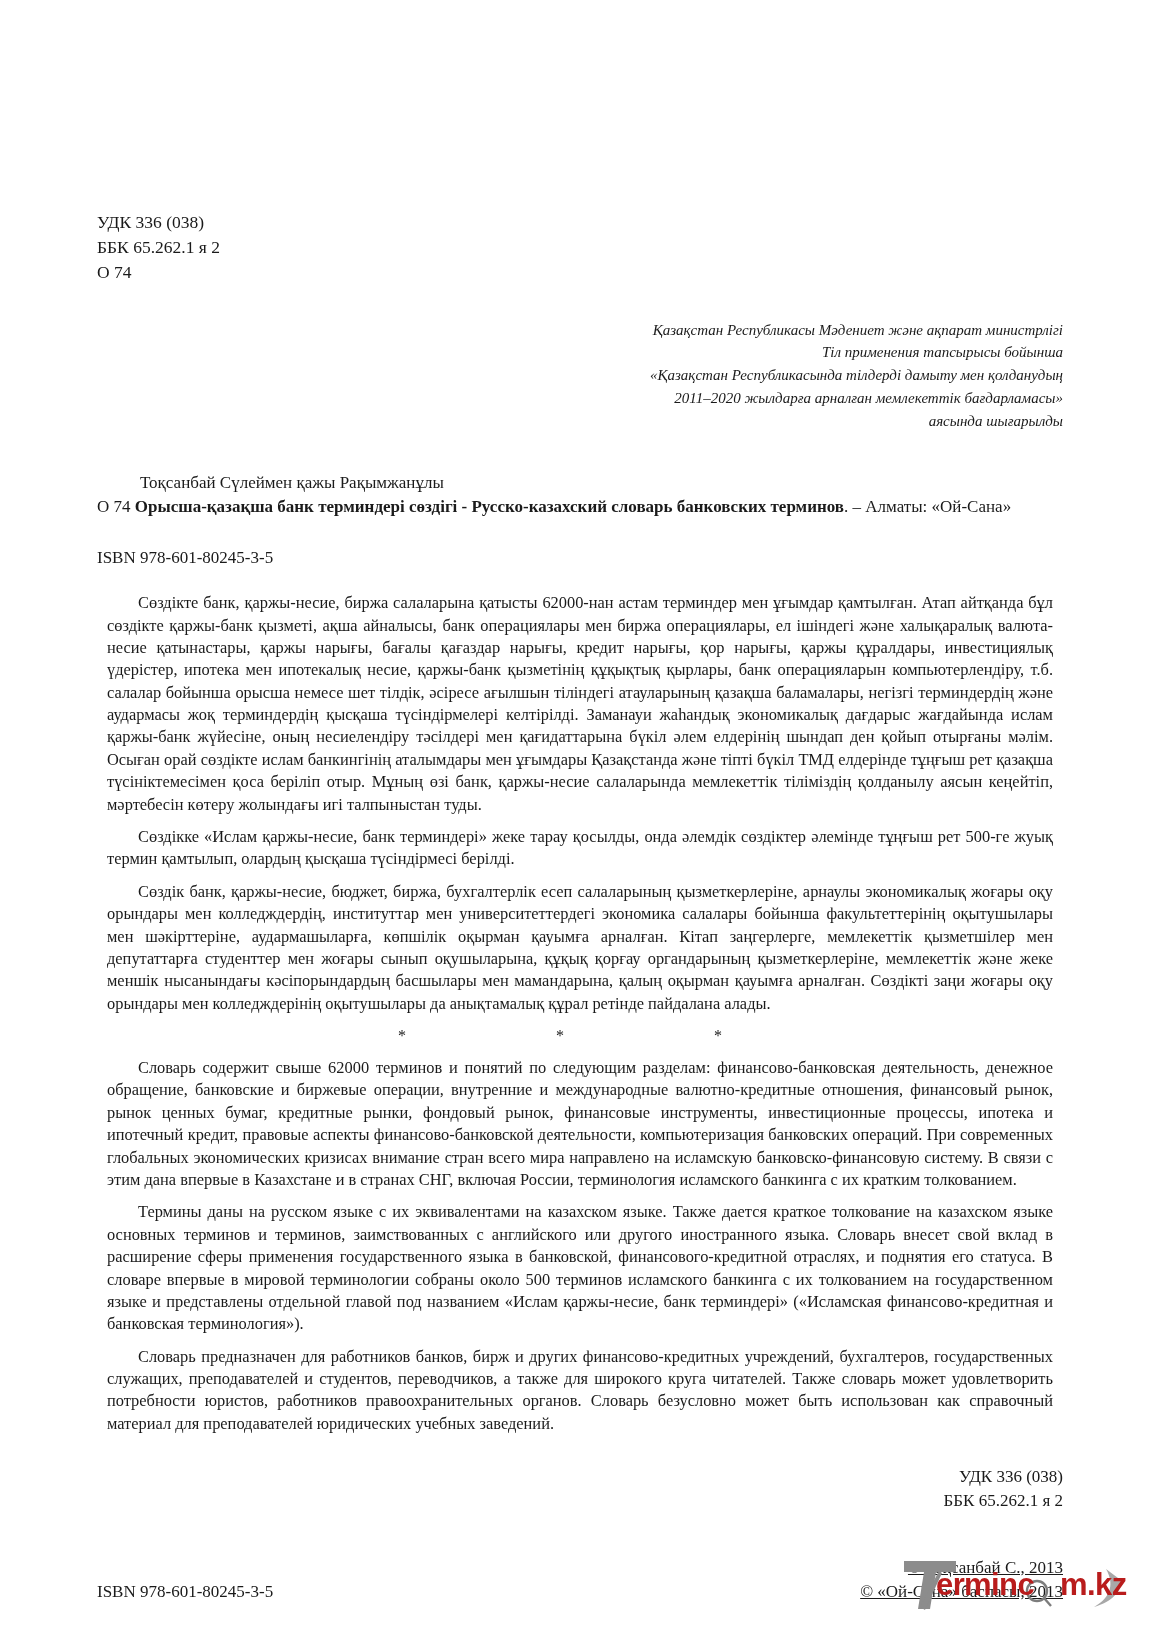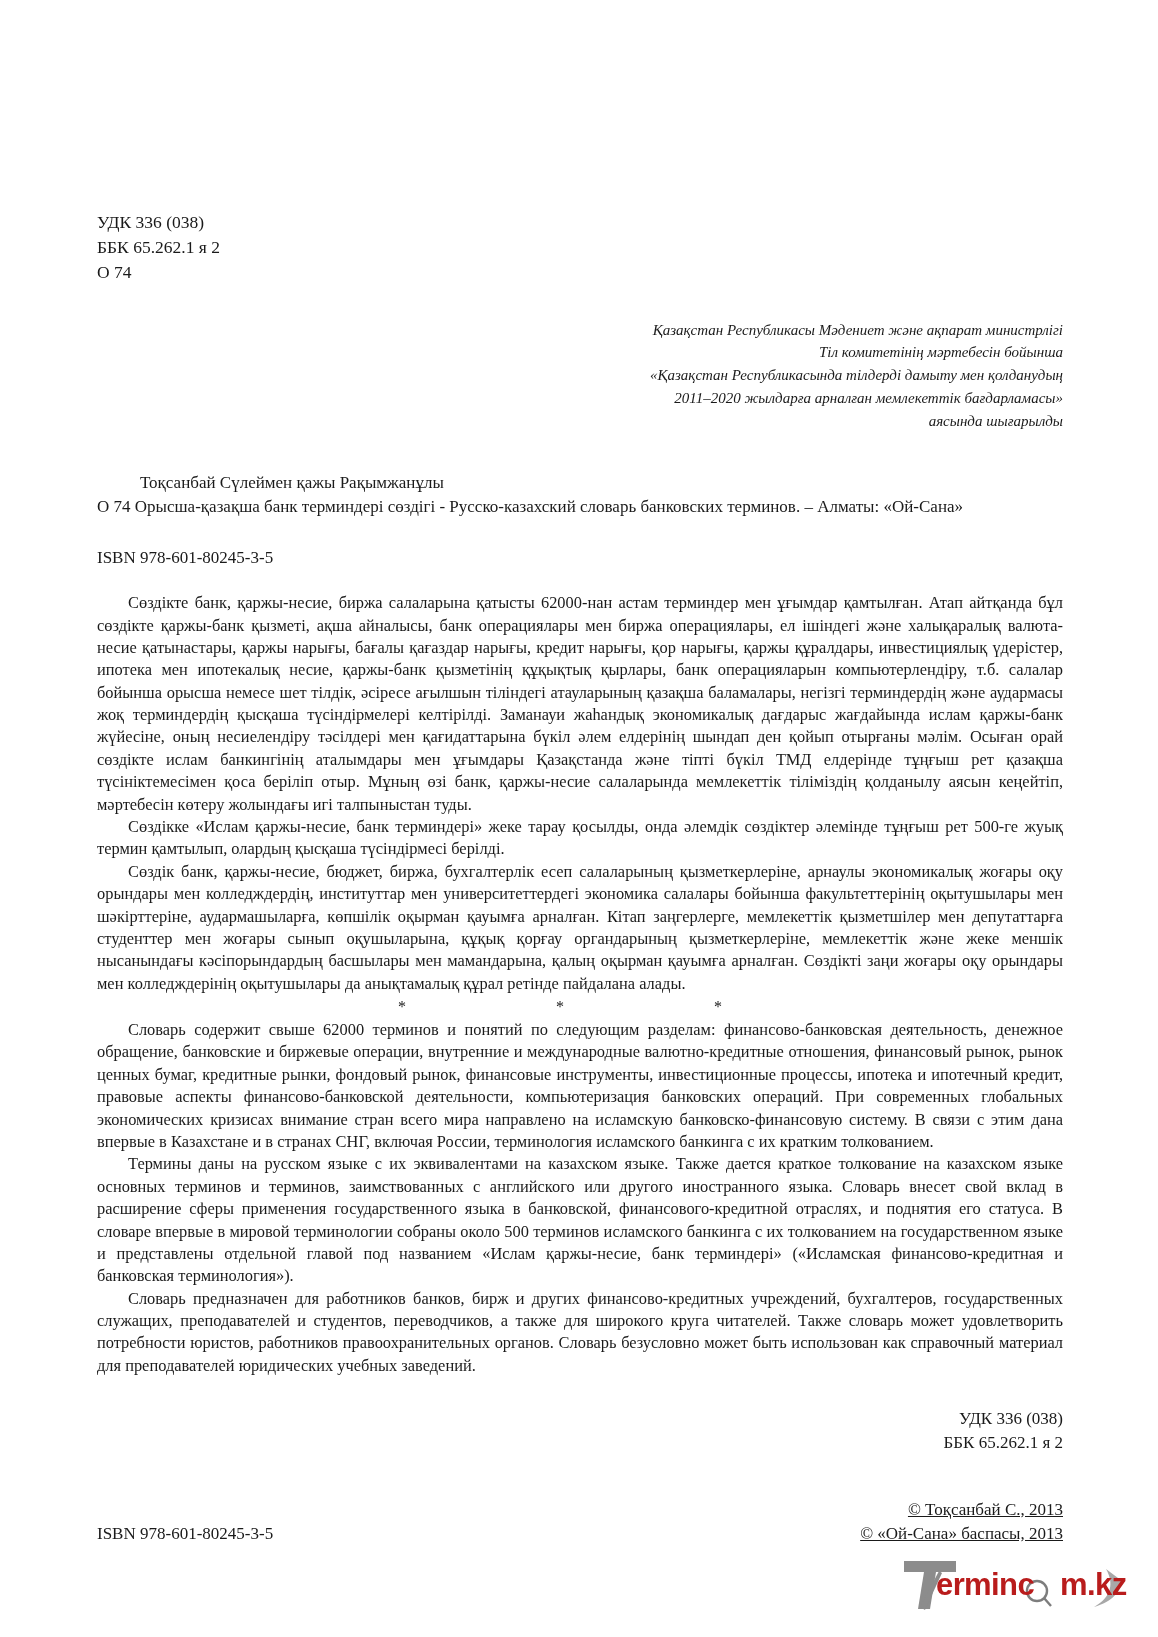--- a/index.html
+++ b/index.html
@@ -51,39 +51,39 @@
     font-size: 17px;
     line-height: 1.46;
   }
   .biblio .author {
     font-weight: normal;
     padding-left: 43px;
   }
   .biblio .titleline {
     text-indent: 0;
   }
-  .biblio .titleline .bold { font-weight: normal; }
+  .biblio .titleline .bold { font-weight: bold; }
   .biblio .cont {
     padding-left: 43px;
   }
 
   .isbn-top {
     margin-top: 28px;
     font-size: 17px;
   }
 
   
   .body-text {
     margin-top: 24px;
     font-size: 16.4px;
     line-height: 1.365;
     text-align: justify;
   }
   .body-text p {
-    margin: 0;
+    margin: 10px;
     text-indent: 31px;
     text-align: justify;
   }
   .stars {
     display: flex;
     justify-content: center;
     gap: 150px;
     margin: 1px 0 1px 0;
     font-size: 16px;
     padding-right: 40px;
@@ -141,21 +141,21 @@
   <div class="content">
 
     <div class="codes">
       <div>УДК 336 (038)</div>
       <div>ББК 65.262.1 я 2</div>
       <div>О 74</div>
     </div>
 
     <div class="ministry">
       <div>Қазақстан Республикасы Мәдениет және ақпарат министрлігі</div>
-      <div>Тіл комитетінің мәртебесін бойынша</div>
+      <div>Тіл применения тапсырысы бойынша</div>
       <div>«Қазақстан Республикасында тілдерді дамыту мен қолданудың</div>
       <div>2011–2020 жылдарға арналған мемлекеттік бағдарламасы»</div>
       <div>аясында шығарылды</div>
     </div>
 
     <div class="biblio">
       <div class="author">Тоқсанбай Сүлеймен қажы Рақымжанұлы</div>
       <div class="titleline"><span>О 74 </span><span class="bold">Орысша-қазақша банк терминдері сөздігі - Русско-казахский словарь банковских терминов</span><span>. – Алматы: «Ой-Сана»</span></div>
     </div>
 

